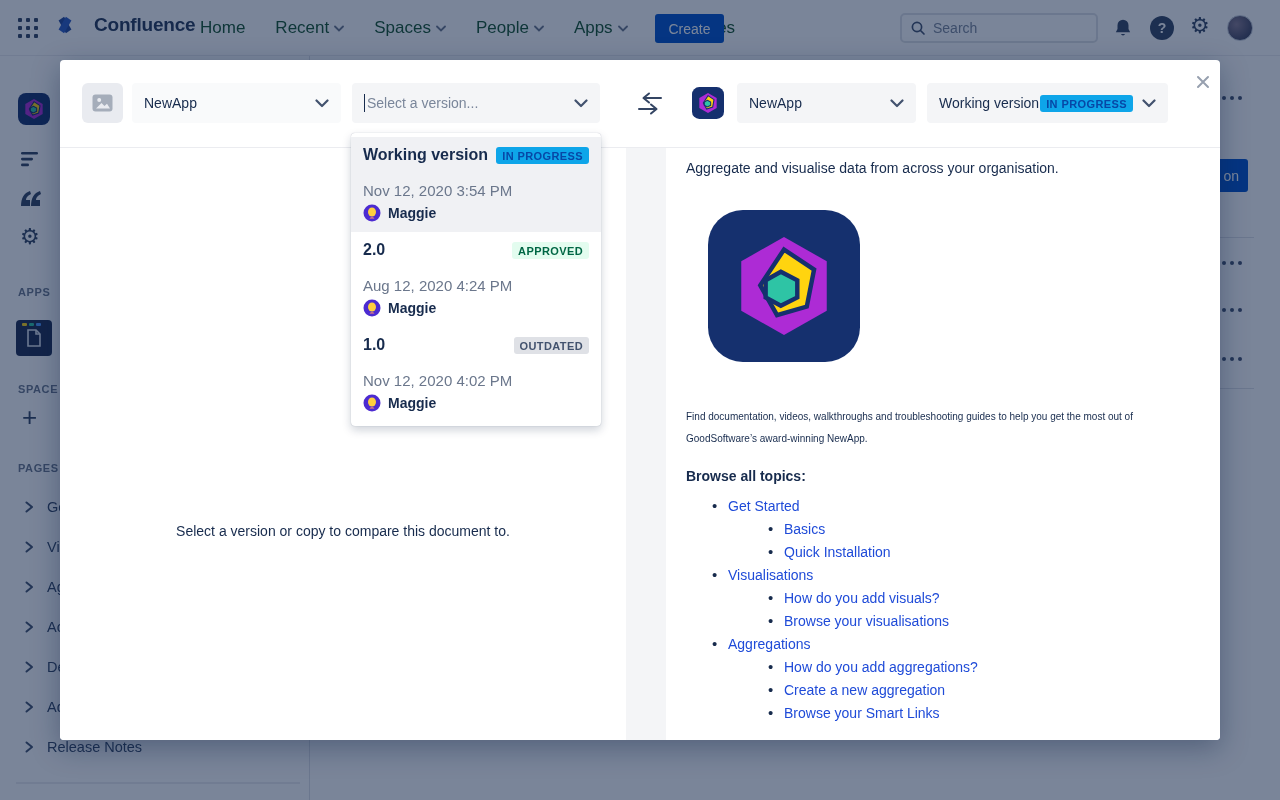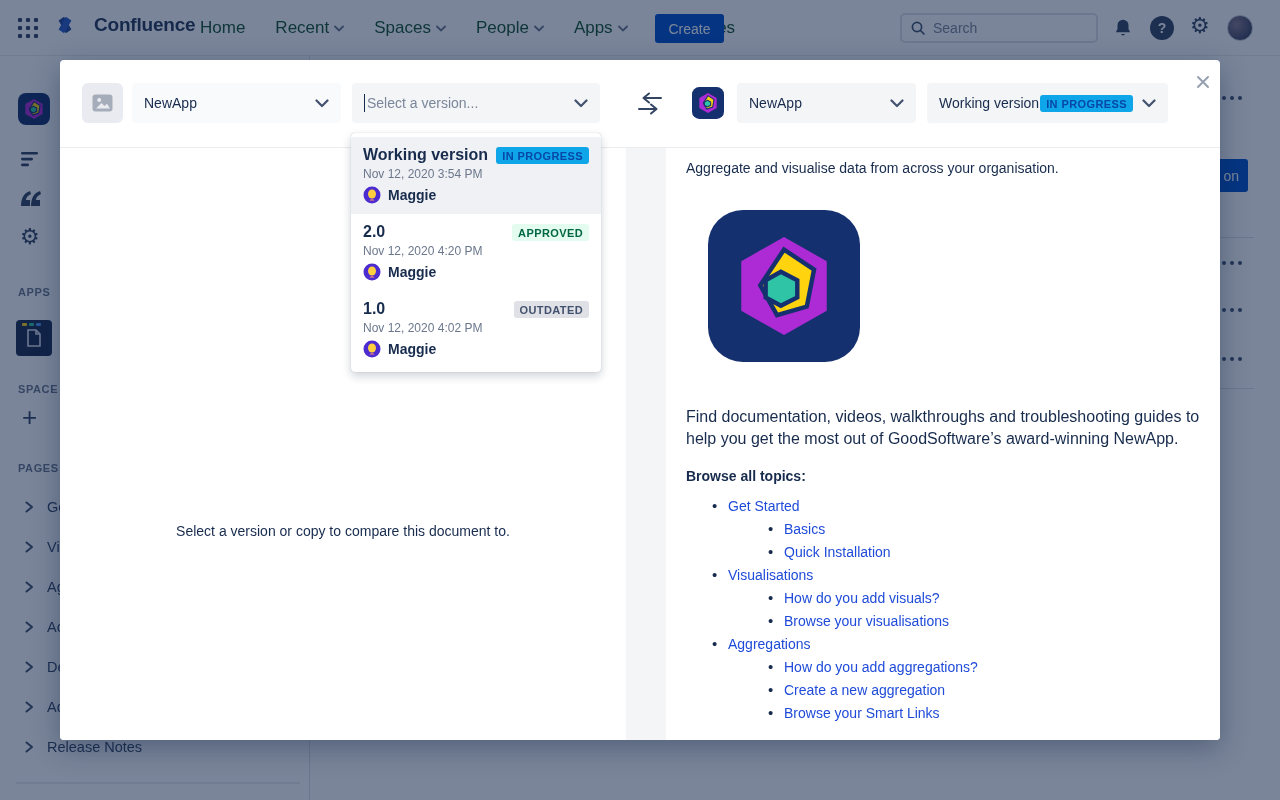--- a/index.html
+++ b/index.html
@@ -67,32 +67,32 @@
   .b-inprogress { background:#0ea5e9; color:#0747a6; }
   .b-approved  { background:#e3fcef; color:#006644; }
   .b-outdated  { background:#dfe1e6; color:#42526e; }
 
   
   .menu { position:absolute; left:291px; top:73px; width:250px; background:#fff; border-radius:4px; box-shadow:0 4px 10px rgba(9,30,66,0.2), 0 0 1px rgba(9,30,66,0.32); padding:4px 0; z-index:12; }
   .menu-item { padding:9px 12px 10px; cursor:pointer; }
   .menu-item.selected { background:#f0f1f4; }
   .mi-top { display:flex; align-items:center; justify-content:space-between; }
   .mi-title { font-size:16px; font-weight:700; color:#172b4d; }
-  .mi-date { font-size:12px; color:#6b778c; margin-top:3px; }
+  .mi-date { font-size:15px; color:#6b778c; margin-top:18px; }
   .mi-author { display:flex; align-items:center; gap:7px; margin-top:5px; font-size:14px; color:#172b4d;font-weight:bold; }
 
   
   .pane-left { position:absolute; left:0; top:88px; width:566px; height:592px; background:#fff; border-radius:0 0 0 4px; }
   .gutter { position:absolute; left:566px; top:88px; width:40px; height:592px; background:#f4f5f7; }
   .pane-right { position:absolute; left:606px; top:88px; width:554px; height:592px; background:#fff; overflow:hidden; padding:0 18px 0 20px; border-radius:0 0 4px 0; }
   .compare-msg { position:absolute; top:375px; left:0; width:100%; text-align:center; font-size:14px; color:#172b4d; }
 
   .intro { margin-top:10px; font-size:14px; color:#172b4d; line-height:20px; }
   .bigicon { margin-top:32px; margin-left:22px; width:152px; height:152px; }
-  .desc { margin-top:44px; font-size:16px; color:#172b4d; line-height:22px; }
+  .desc { margin-top:44px; font-size:10px; color:#172b4d; line-height:22px; }
   .browse-h { margin-top:18px; font-size:14px; font-weight:700; color:#172b4d; }
   .topics { margin-top:12px; list-style:none; padding-left:26px; }
   .topics li { font-size:14px; line-height:20px; margin-bottom:3px; position:relative; padding-left:16px; }
   .topics li::before { content:"•"; position:absolute; left:0; top:0; color:#172b4d; font-size:15px; }
   .topics ul { list-style:none; padding-left:40px; margin-top:3px; }
   .topics a { color:#1f4bd8; text-decoration:none; cursor:pointer; }
   .chev svg, .chev { display:block; }
 </style>
 </head>
 <body>
@@ -398,21 +398,21 @@
             <path d="M6.5 14.5 a3 3 0 0 1 5 0 z" fill="#ff8f73"></path>
           </svg>
         <span>Maggie</span>
       </div>
     </div>
     <div class="menu-item">
       <div class="mi-top">
         <span class="mi-title">2.0</span>
         <span class="badge b-approved">APPROVED</span>
       </div>
-      <div class="mi-date">Nov 12, 2020 4:20 PM</div>
+      <div class="mi-date">Aug 12, 2020 4:24 PM</div>
       <div class="mi-author">
         <svg width="18" height="18" viewBox="0 0 18 18">
             <circle cx="9" cy="9" r="8.5" fill="#4c2bd1"></circle>
             <ellipse cx="9" cy="8" rx="4" ry="4.6" fill="#ffcf3e"></ellipse>
             <path d="M6.5 14.5 a3 3 0 0 1 5 0 z" fill="#ff8f73"></path>
           </svg>
         <span>Maggie</span>
       </div>
     </div>
     <div class="menu-item">

